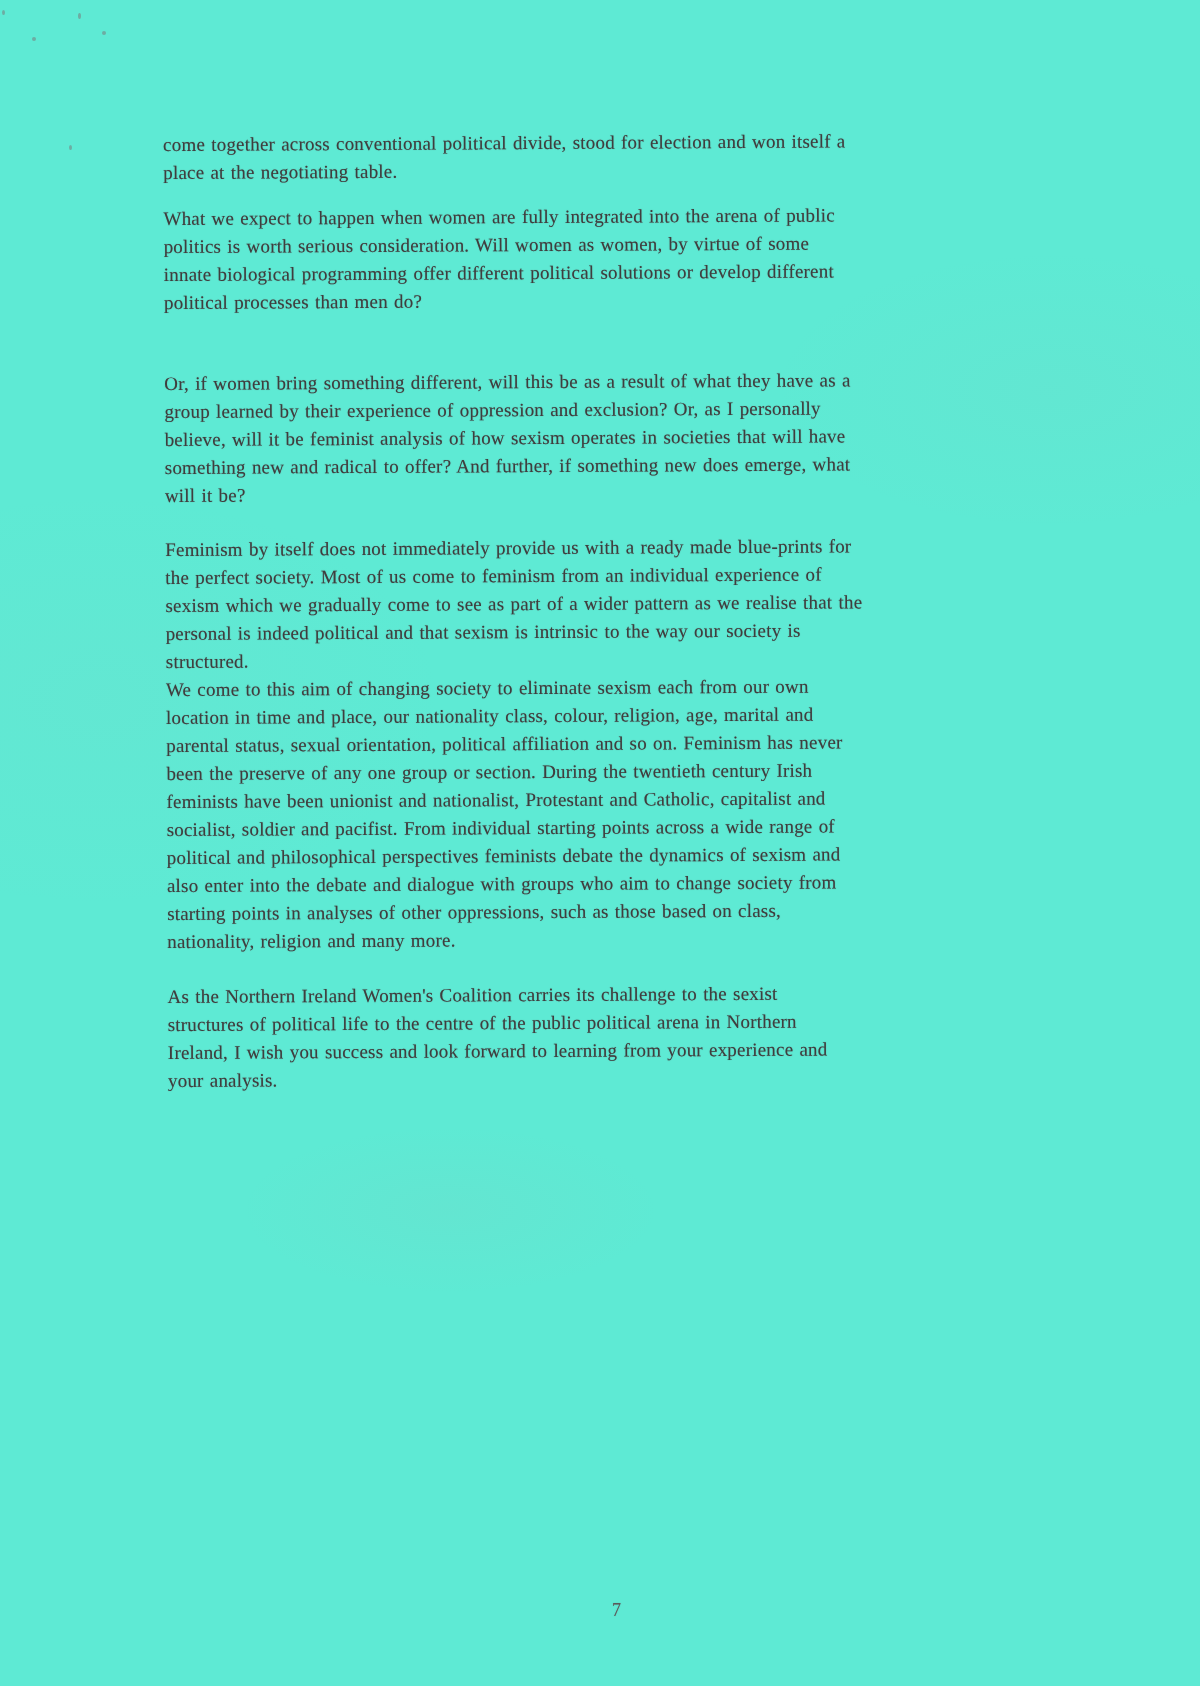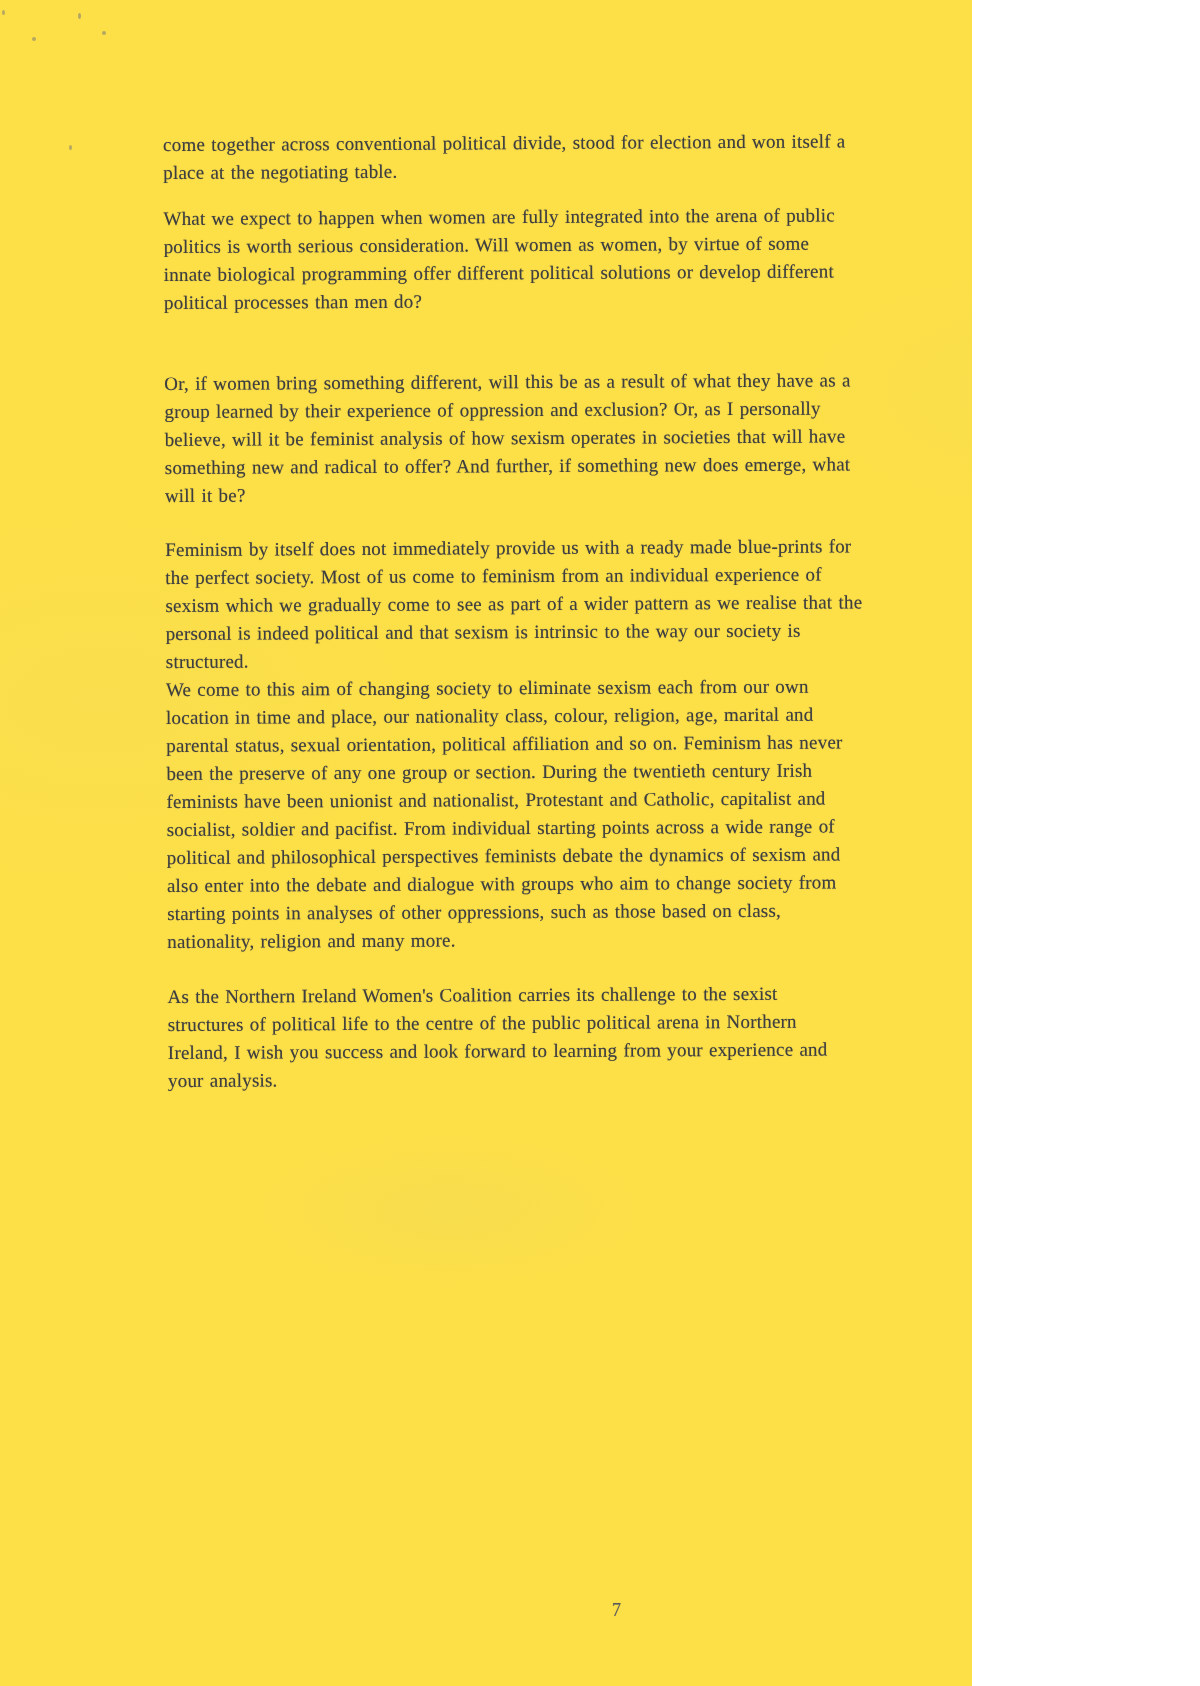--- a/index.html
+++ b/index.html
@@ -2,23 +2,23 @@
 <html><head>
 <meta charset="utf-8">
 <style>
   html, body {
     margin: 0;
     padding: 0;
     background: #ffffff;
   }
   .page {
     position: relative;
-    width: 972px;
+    width: 1200px;
     height: 1686px;
-    background: #fde047;
+    background: #5eead4;
     overflow: hidden;
     font-family: "Liberation Serif", "DejaVu Serif", serif;
   }
   
   .page::before {
     content: "";
     position: absolute;
     inset: 0;
     background:
       radial-gradient(ellipse 300px 120px at 450px 1210px, rgba(170,170,170,0.07), transparent 70%),

